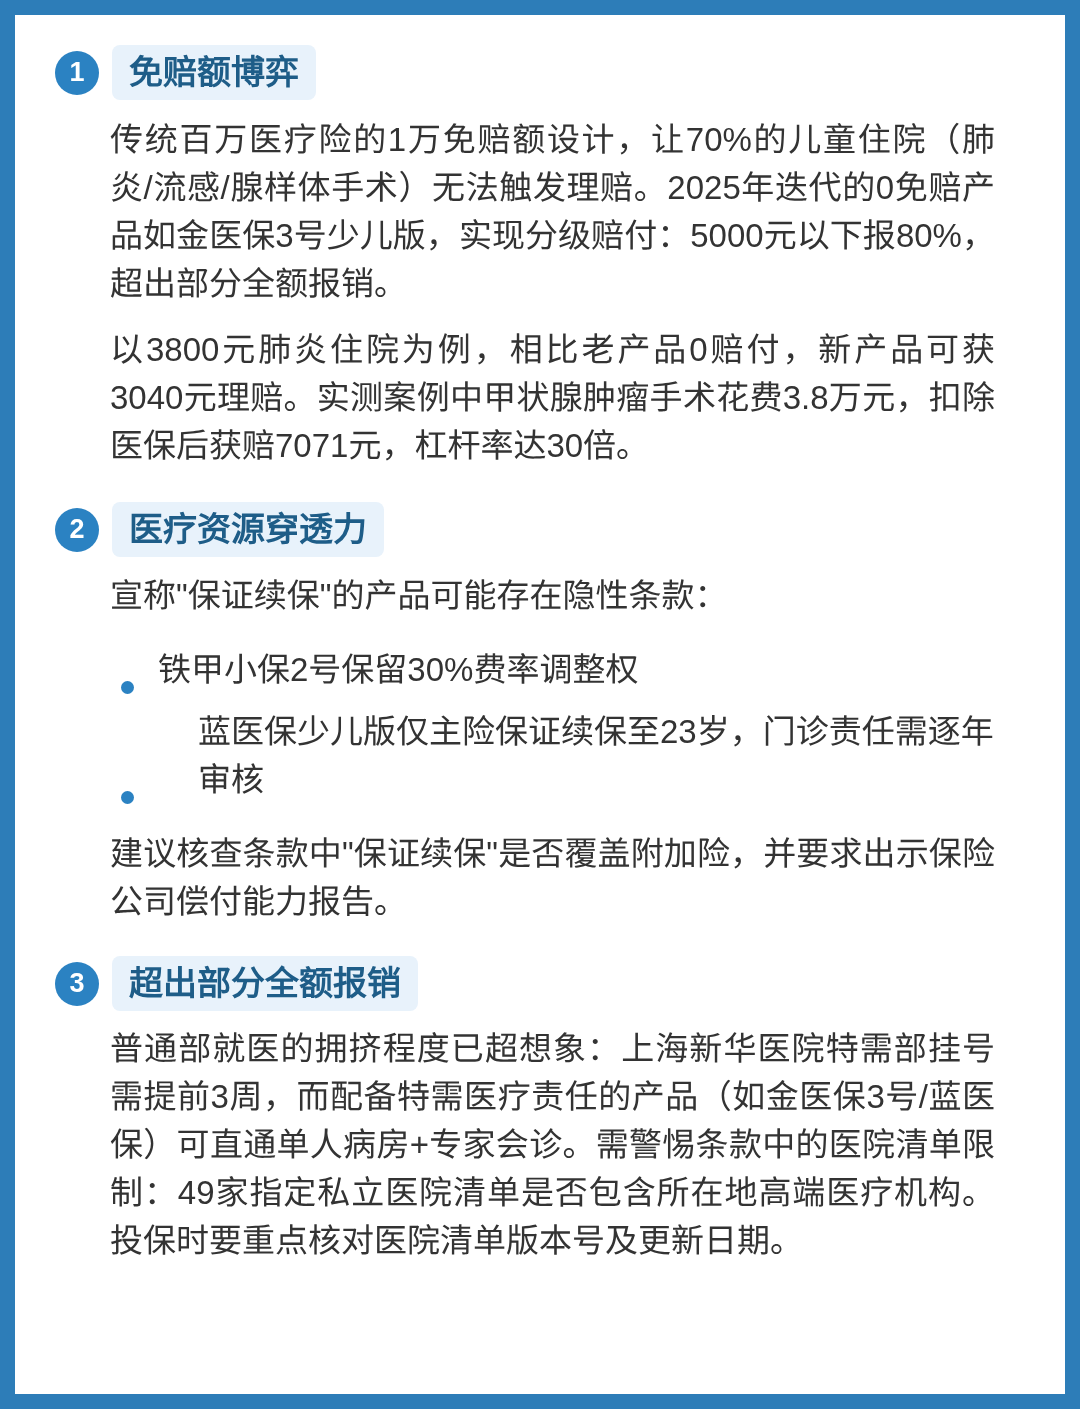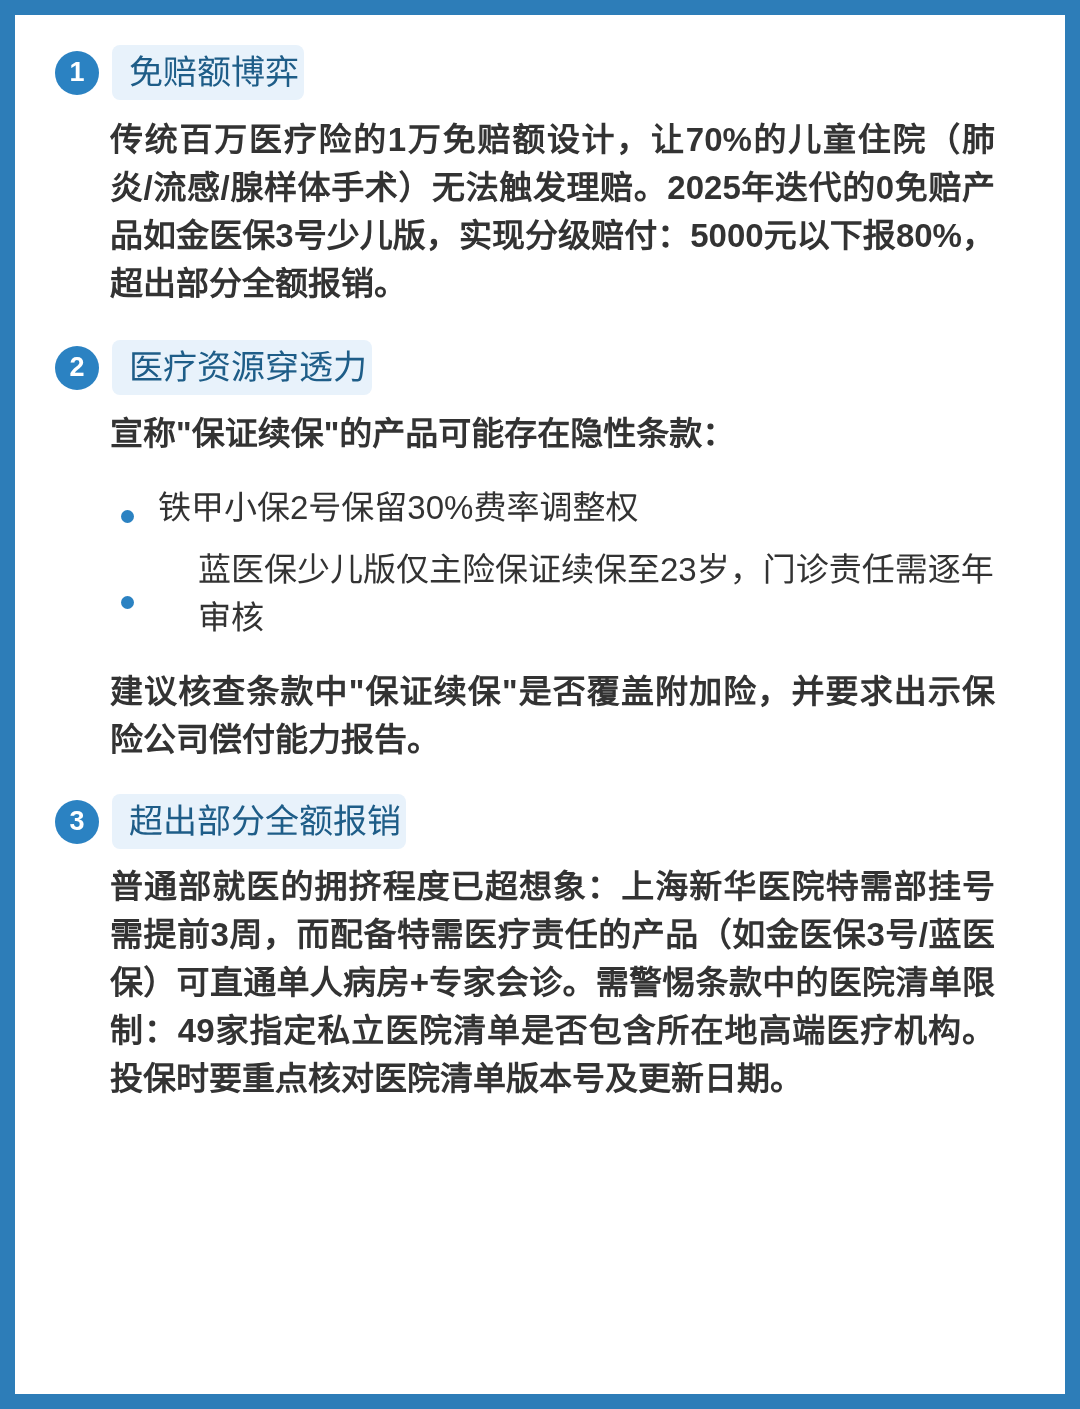--- a/index.html
+++ b/index.html
@@ -54,42 +54,41 @@
     font-weight: 700;
     display: flex;
     align-items: center;
     justify-content: center;
   }
   .sec-heading {
     display: inline-block;
     background: var(--heading-bg);
     color: var(--heading-color);
     font-size: 34px;
-    font-weight: 400;
+    font-weight: 700;
     line-height: 1;
-    padding: 10px 5px 11px 17px;
+    padding: 10px 17px 11px 17px;
     border-radius: 8px;
   }
   .body {
     margin: 16px 70px 0 95px;
     font-size: 33px;
     line-height: 48px;
     color: var(--body-color);
     text-align: justify;
-    font-weight: bold;
   }
   .body + .body { margin-top: 18px; }
   .intro { margin-top: 15px; }
   .bullets {
     list-style: none;
     margin: 26px 70px 0 100px;
   }
   .bullet {
     display: flex;
-    align-items: center;
+    align-items: flex-end;
   }
   .bullet + .bullet { margin-top: 14px; gap: 40px; }
   .dot {
     flex: none;
     width: 13px;
     height: 13px;
     border-radius: 50%;
     background: var(--accent);
     margin: 16px 24px 0 6px;
   }
@@ -106,20 +105,21 @@
 
 <div class="page">
 
 
   <section class="sec sec-1">
     <div class="sec-head">
       <span class="badge">1</span>
       <span class="sec-heading">免赔额博弈</span>
     </div>
     <p class="body">传统百万医疗险的1万免赔额设计，让70%的儿童住院（肺炎/流感/腺样体手术）无法触发理赔。2025年迭代的0免赔产品如金医保3号少儿版，实现分级赔付：5000元以下报80%，超出部分全额报销。</p>
+    <p class="body">以3800元肺炎住院为例，相比老产品0赔付，新产品可获3040元理赔。实测案例中甲状腺肿瘤手术花费3.8万元，扣除医保后获赔7071元，杠杆率达30倍。</p>
   </section>
 
   <section class="sec sec-2">
     <div class="sec-head">
       <span class="badge">2</span>
       <span class="sec-heading">医疗资源穿透力</span>
     </div>
     <p class="body intro">宣称"保证续保"的产品可能存在隐性条款：</p>
     <ul class="bullets">
       <li class="bullet">

